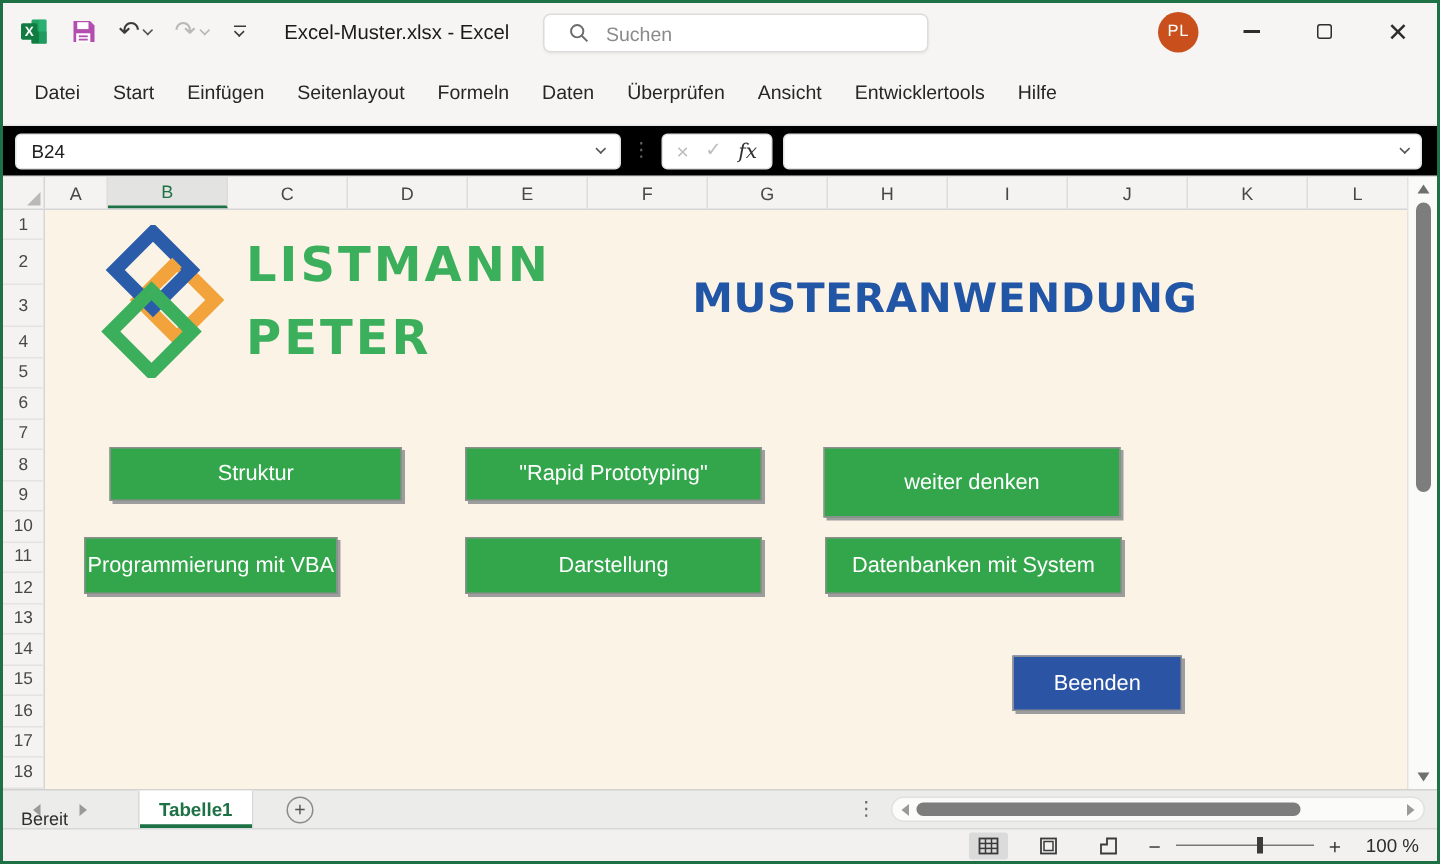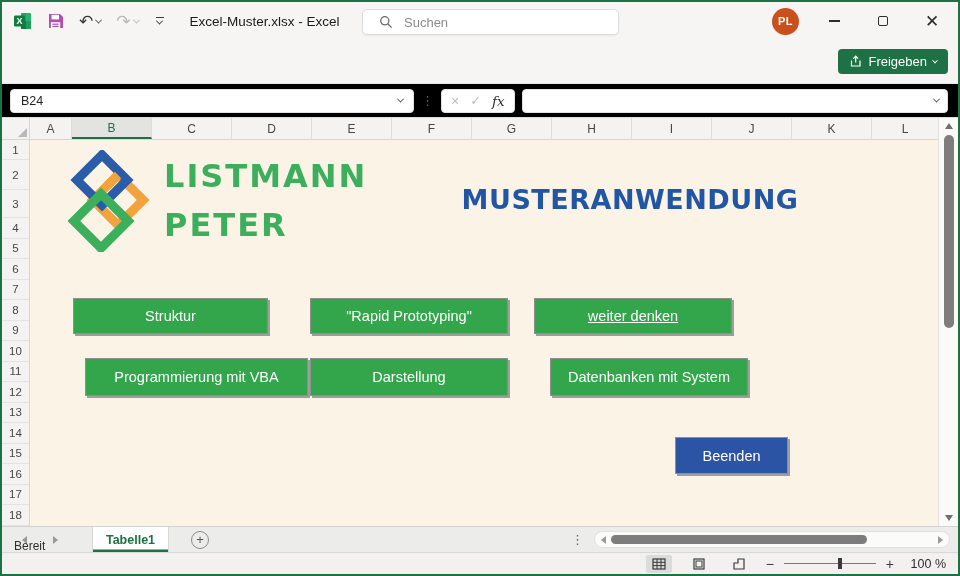--- a/index.html
+++ b/index.html
@@ -15,21 +15,21 @@
   .disabled { color:#b9b9b9 !important; }
   .chev { display:inline-block; width:5px; height:5px; border-right:1.4px solid currentColor; border-bottom:1.4px solid currentColor; transform:rotate(45deg) translate(-1px,-1px); }
   .qat-more { display:flex; flex-direction:column; align-items:center; gap:2px; color:#3a3a3a; margin-left:2px;}
   .qat-more .bar { width:8px; height:1.5px; background:currentColor; }
   .doc-title { margin-left:26px; font-size:13.5px; color:#1a1a1a; white-space:nowrap; }
   .search-box { position:absolute; left:360px; top:7px; width:257px; height:26px; background:#fff;
                 border:1px solid #dcdcdc; border-radius:5px; display:flex; align-items:center; gap:11px;
                 padding-left:16px; box-shadow:0 1px 2px rgba(0,0,0,.05); }
   .search-box .ph { font-size:13px; color:#8a8a8a; }
   .tb-right { margin-left:auto; display:flex; align-items:center; gap:21px; padding-right:4px; }
-  .avatar { width:27px; height:27px; border-radius:50%; background:var(--avatar); color:#fff; font-size:11px; font-weight:bold;
+  .avatar { width:27px; height:27px; border-radius:50%; background:var(--avatar); color:#fff; font-size:11px; font-weight:normal;
             display:flex; align-items:center; justify-content:center; letter-spacing:.5px; }
   .wc { display:flex; align-items:center; justify-content:center; width:28px; height:28px; color:#2d2d2d; }
   .wc .minbar { width:11px; height:1.3px; background:#2d2d2d; }
   .wc .maxbox { width:10px; height:10px; border:1.2px solid #2d2d2d; border-radius:2px; }
   .wc.close { font-size:17px; font-weight:300; }
 
   
   .ribbonrow { height:44px; background:#f6f5f4; display:flex; align-items:center; padding:0 10px; flex:none; border-bottom:1px solid #e6e6e6;}
   .rtabs { display:flex; align-items:center; }
   .rtab { padding:0 11px; font-size:13px; color:#262626; white-space:nowrap; }
@@ -170,30 +170,32 @@
       <div class="wc">
           <span class="maxbox"></span>
         </div>
       <div class="wc close">
           <span>✕</span>
         </div>
     </div>
   </div>
 
   <div class="ribbonrow">
-    <div class="share-btn">
-      <span>
-        <svg width="13" height="13" viewBox="0 0 13 13">
-            <path d="M2.5 5.5 v5.5 h8.5 v-5.5" fill="none" stroke="#fff" stroke-width="1.2"></path>
-            <path d="M6.7 7.5 V1.6 M4.3 3.6 L6.7 1.2 L9.1 3.6" fill="none" stroke="#fff" stroke-width="1.2"></path>
-          </svg>
-      </span>
-      <span>Freigeben</span>
-      <span class="chev"></span>
-    </div>
+    <div class="rtabs">
+        <div class="rtab">Datei</div>
+        <div class="rtab">Start</div>
+        <div class="rtab">Einfügen</div>
+        <div class="rtab">Seitenlayout</div>
+        <div class="rtab">Formeln</div>
+        <div class="rtab">Daten</div>
+        <div class="rtab">Überprüfen</div>
+        <div class="rtab">Ansicht</div>
+        <div class="rtab">Entwicklertools</div>
+        <div class="rtab">Hilfe</div>
+      </div>
   </div>
 
   <div class="formularow">
     <div class="namebox">
       <span>B24</span>
       <span class="chev"></span>
     </div>
     <span class="vdots">⋮</span>
     <div class="fxgroup">
       <span class="fx-x">×</span>
@@ -263,22 +265,22 @@
               <div>LISTMANN</div>
               <div>PETER</div>
             </div>
           </div>
 
           <div class="app-title">MUSTERANWENDUNG</div>
 
           <div>
               <div class="appbtn green" style="left: 43px; top: 158px; width: 195px; height: 36px;">Struktur</div>
               <div class="appbtn green" style="left: 280px; top: 158px; width: 198px; height: 36px;">"Rapid Prototyping"</div>
-              <div class="appbtn green" style="left: 504px; top: 158px; width: 198px; height: 36px; text-decoration: underline;">weiter denken</div>
-              <div class="appbtn green" style="left: 55px; top: 218px; width: 223px; height: 38px;">Programmierung mit VBA</div>
+              <div class="appbtn green" style="left: 519px; top: 158px; width: 198px; height: 47px;">weiter denken</div>
+              <div class="appbtn green" style="left: 26px; top: 218px; width: 169px; height: 38px;">Programmierung mit VBA</div>
               <div class="appbtn green" style="left: 280px; top: 218px; width: 198px; height: 38px; text-align: right;">Darstellung</div>
               <div class="appbtn green" style="left: 520px; top: 218px; width: 198px; height: 38px;">Datenbanken mit System</div>
               <div class="appbtn blue" style="left: 645px; top: 297px; width: 113px; height: 37px;">Beenden</div>
             </div>
         </div>
       </div>
     </div>
     <div class="vscroll">
       <span class="tri-up"></span>
       <span class="vthumb"></span>

